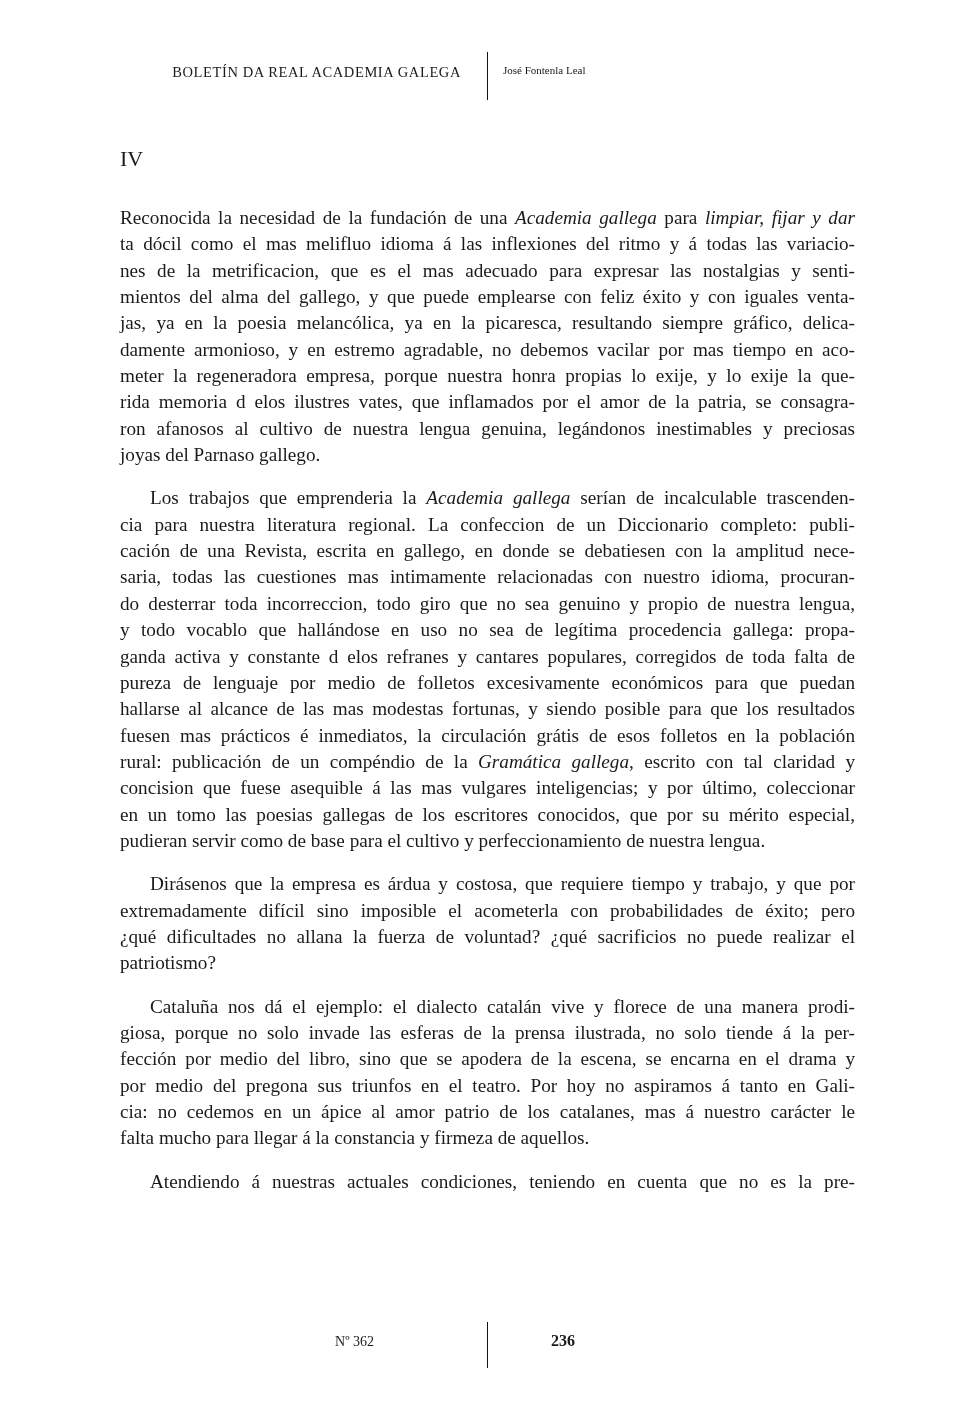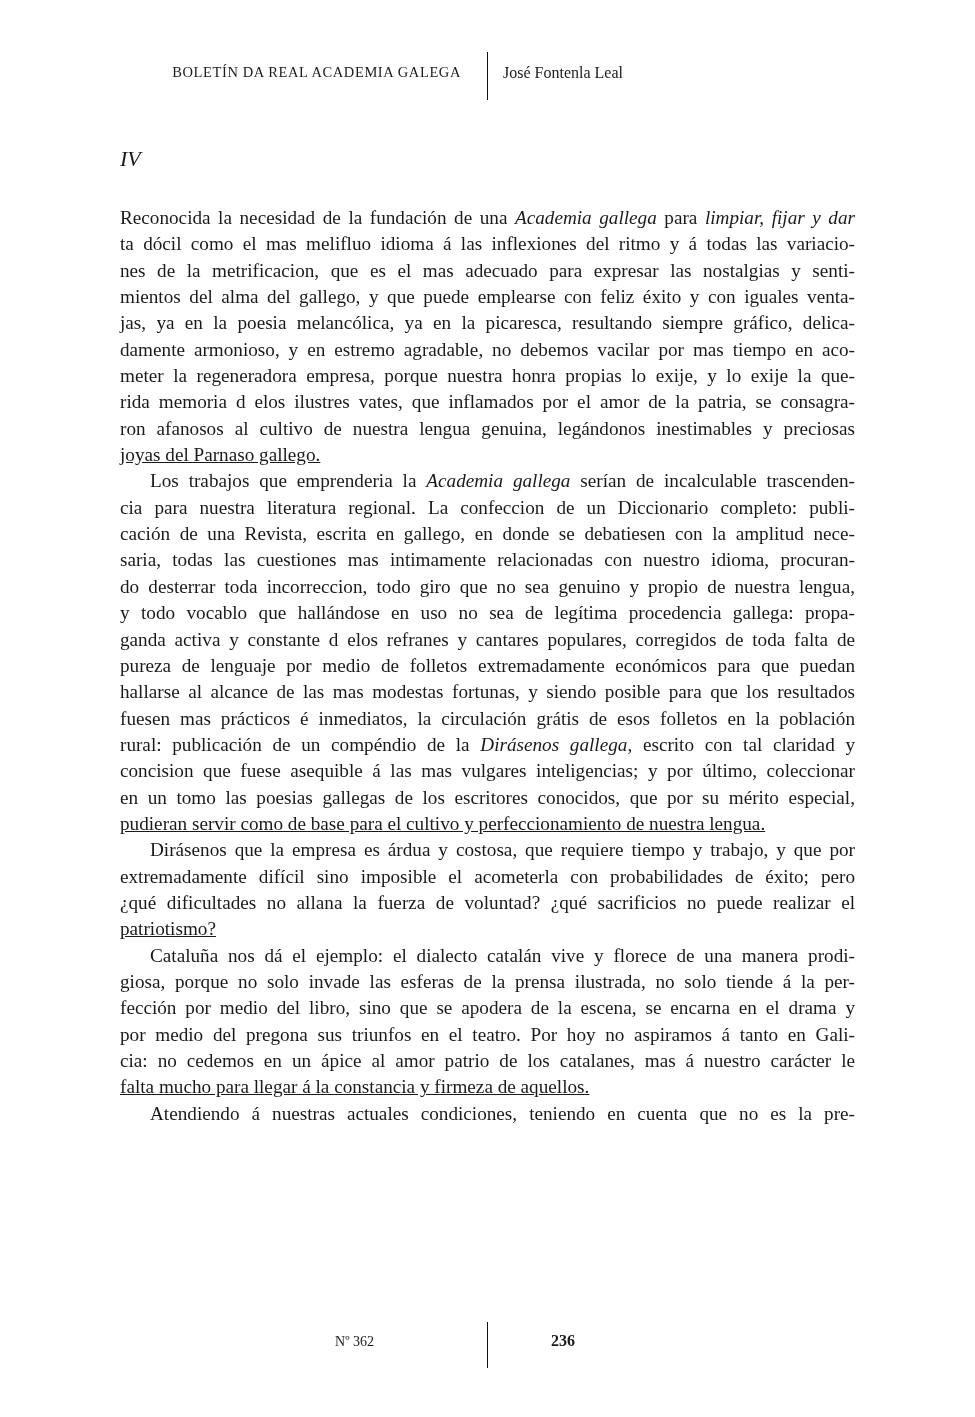--- a/index.html
+++ b/index.html
@@ -1,26 +1,26 @@
 <!DOCTYPE html>
 <html><head>
   <meta charset="utf-8">
   <style>
     html, body { margin: 0; padding: 0; background: #ffffff; }
     body { width: 975px; height: 1417px; position: relative; overflow: hidden;
            font-family: "Liberation Serif", "DejaVu Serif", serif; color: #1a1a1a; }
     .header { position: absolute; top: 52px; left: 0; width: 967px; height: 50px; }
     .header .journal { position: absolute; right: 506px; top: 12px; font-size: 14.5px; letter-spacing: 0.6px; white-space: nowrap; }
     .header .divider { position: absolute; left: 487px; top: 0; width: 1px; height: 48px; background: #111; }
-    .header .author { position: absolute; left: 503px; top: 12px; font-size: 16px; white-space: nowrap; }
-    .section-num { position: absolute; left: 120px; top: 146px; font-size: 22px; font-style: italic; }
+    .header .author { position: absolute; left: 503px; top: 12px; font-size: 11px; white-space: nowrap; }
+    .section-num { position: absolute; left: 120px; top: 146px; font-size: 22px; }
     .body { position: absolute; left: 120px; top: 205px; width: 735px; }
     .line { font-size: 19.2px; line-height: 26.35px; height: 26.35px; text-align: justify; text-align-last: justify; white-space: nowrap; overflow: visible; }
-    .line.last { text-align-last: left; text-decoration: underline; }
-    .line.indent { text-indent: 30px; }
+    .line.last { text-align-last: left; }
+    .line.indent { text-indent: 30px; margin-top: 17px; }
     .line i { font-style: italic; }
     .footer { position: absolute; top: 1322px; left: 0; width: 880px; height: 46px; }
     .footer .issue { position: absolute; right: 506px; top: 12px; font-size: 14px; white-space: nowrap; }
     .footer .divider { position: absolute; left: 487px; top: 0; width: 1px; height: 46px; background: #111; }
     .footer .page { position: absolute; left: 504px; top: 10px; font-size: 16px; font-weight: bold; margin-left: 47px; }
   </style>
 </head>
 <body>
 
 <div class="header">
@@ -45,24 +45,24 @@
       <div class="line last">joyas del Parnaso gallego.</div>
     </div>
     <div>
       <div class="line indent">Los trabajos que emprenderia la <i>Academia gallega</i> serían de incalculable trascenden-</div>
       <div class="line">cia para nuestra literatura regional. La confeccion de un Diccionario completo: publi-</div>
       <div class="line">cación de una Revista, escrita en gallego, en donde se debatiesen con la amplitud nece-</div>
       <div class="line">saria, todas las cuestiones mas intimamente relacionadas con nuestro idioma, procuran-</div>
       <div class="line">do desterrar toda incorreccion, todo giro que no sea genuino y propio de nuestra lengua,</div>
       <div class="line">y todo vocablo que hallándose en uso no sea de legítima procedencia gallega: propa-</div>
       <div class="line">ganda activa y constante d elos refranes y cantares populares, corregidos de toda falta de</div>
-      <div class="line">pureza de lenguaje por medio de folletos extremadamente económicos para que puedan</div>
+      <div class="line">pureza de lenguaje por medio de folletos excesivamente económicos para que puedan</div>
       <div class="line">hallarse al alcance de las mas modestas fortunas, y siendo posible para que los resultados</div>
       <div class="line">fuesen mas prácticos é inmediatos, la circulación grátis de esos folletos en la población</div>
-      <div class="line">rural: publicación de un compéndio de la <i>Dirásenos gallega</i>, escrito con tal claridad y</div>
+      <div class="line">rural: publicación de un compéndio de la <i>Gramática gallega</i>, escrito con tal claridad y</div>
       <div class="line">concision que fuese asequible á las mas vulgares inteligencias; y por último, coleccionar</div>
       <div class="line">en un tomo las poesias gallegas de los escritores conocidos, que por su mérito especial,</div>
       <div class="line last">pudieran servir como de base para el cultivo y perfeccionamiento de nuestra lengua.</div>
     </div>
     <div>
       <div class="line indent">Dirásenos que la empresa es árdua y costosa, que requiere tiempo y trabajo, y que por</div>
       <div class="line">extremadamente difícil sino imposible el acometerla con probabilidades de éxito; pero</div>
       <div class="line">¿qué dificultades no allana la fuerza de voluntad? ¿qué sacrificios no puede realizar el</div>
       <div class="line last">patriotismo?</div>
     </div>

